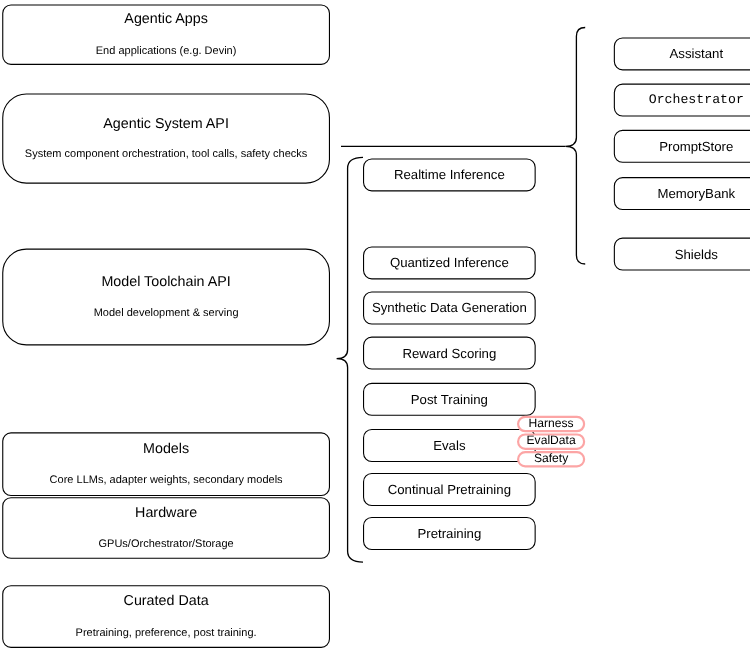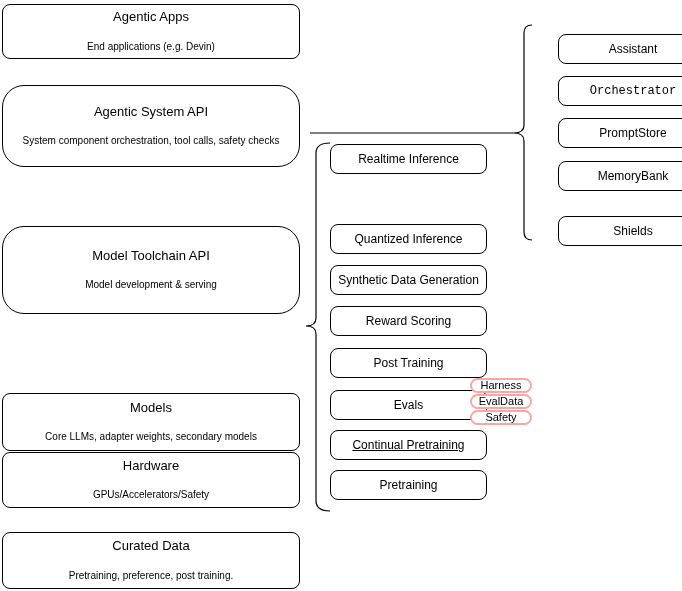--- a/index.html
+++ b/index.html
@@ -105,35 +105,35 @@
     <div class="bsub">Model development &amp; serving</div>
   </div>
 
   <div class="lbox" style="top:372px; height:58px; border-radius:8px;margin-top:21px;">
     <div class="btitle">Models</div>
     <div class="bsub">Core LLMs, adapter weights, secondary models</div>
   </div>
 
   <div class="lbox" style="top:452px; height:56px; border-radius:8px;">
     <div class="btitle">Hardware</div>
-    <div class="bsub">GPUs/Accelerators/Safety</div>
+    <div class="bsub">GPUs/Orchestrator/Storage</div>
   </div>
 
   <div class="lbox" style="top:532px; height:57px; border-radius:8px;">
     <div class="btitle">Curated Data</div>
     <div class="bsub">Pretraining, preference, post training.</div>
   </div>
 
   <div class="mbox" style="top:144px;">Realtime Inference</div>
   <div class="mbox" style="top:224px;">Quantized Inference</div>
   <div class="mbox" style="top:265px;">Synthetic Data Generation</div>
   <div class="mbox" style="top:306px;">Reward Scoring</div>
   <div class="mbox" style="top:348px;">Post Training</div>
   <div class="mbox" style="top:390px;">Evals</div>
-  <div class="mbox" style="top:430px;text-decoration:underline;">Continual Pretraining</div>
+  <div class="mbox" style="top:430px;">Continual Pretraining</div>
   <div class="mbox" style="top:470px;">Pretraining</div>
 
   <div class="pill" style="top:378px;">Harness</div>
   <div class="pill" style="top:394px;">EvalData</div>
   <div class="pill" style="top:410px;">Safety</div>
 
   <div class="rbox" style="top:34px;">Assistant</div>
   <div class="rbox" style="top:76px;font-family:Liberation Mono, monospace;">Orchestrator</div>
   <div class="rbox" style="top:118px;text-align:center;">PromptStore</div>
   <div class="rbox" style="top:161px;">MemoryBank</div>

